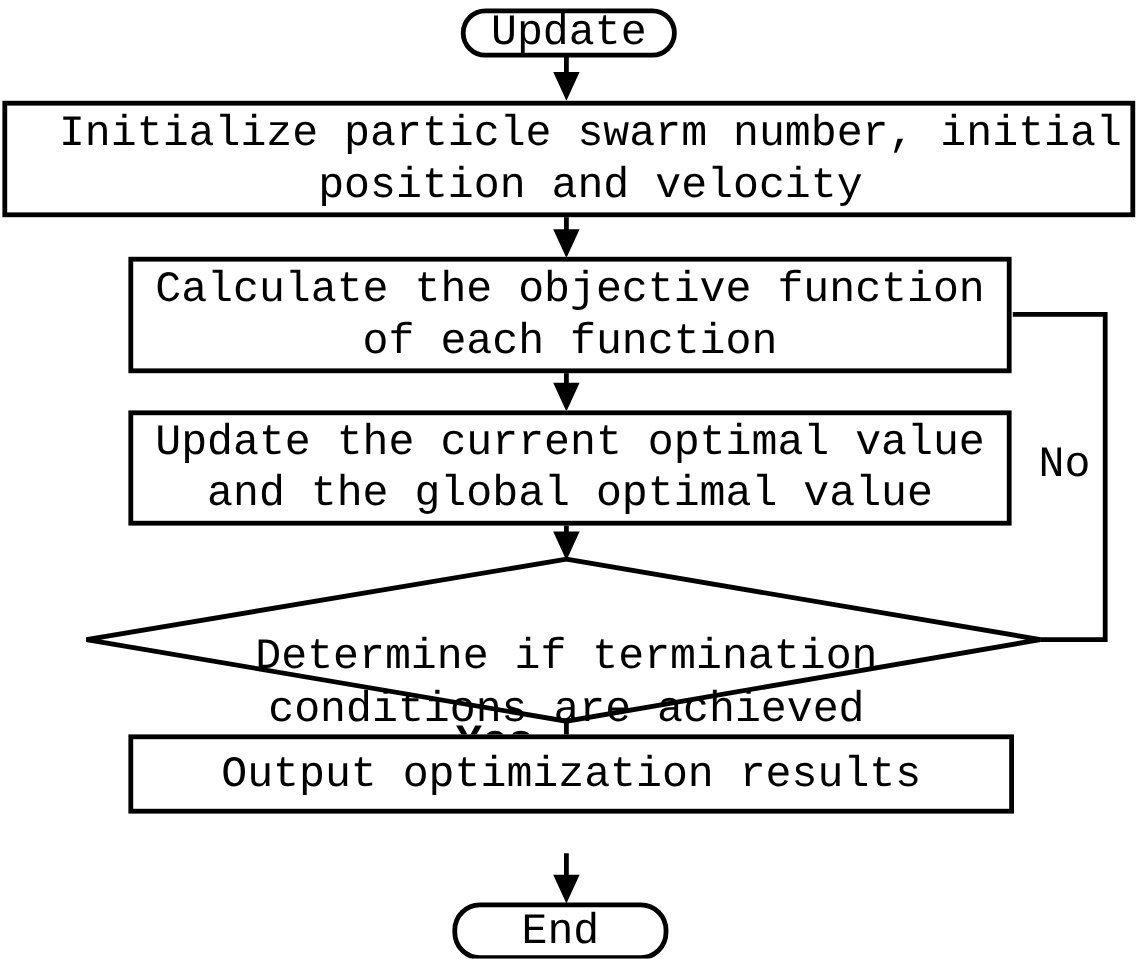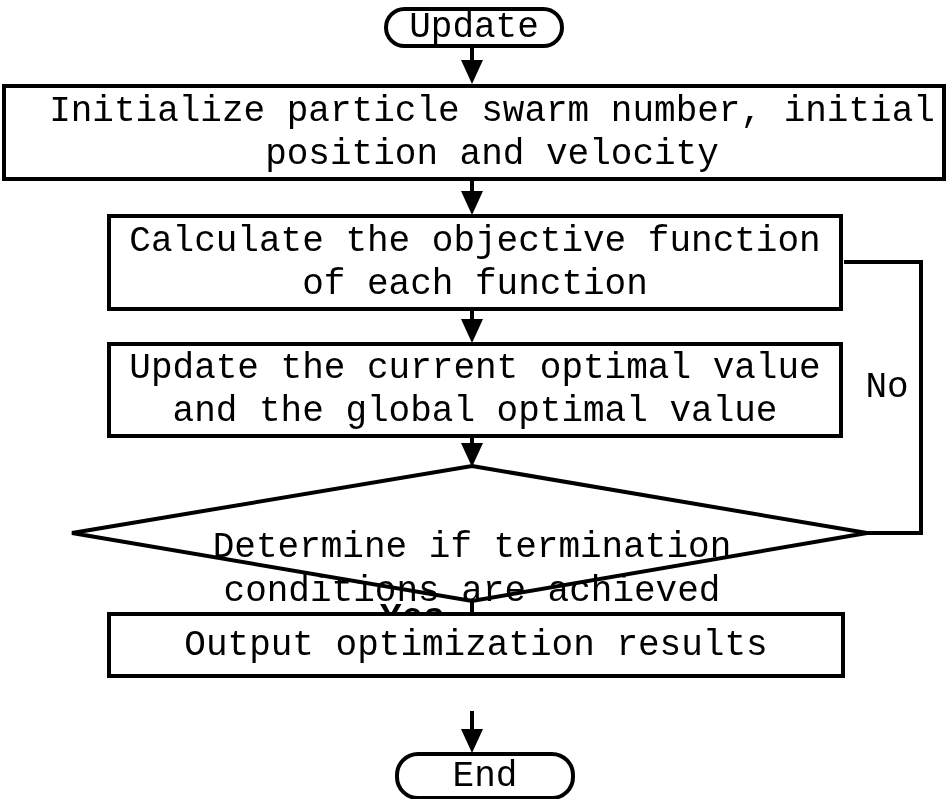--- a/index.html
+++ b/index.html
@@ -143,17 +143,17 @@
   </div>
 
   <div class="free-label" style="left:380px; top:599px;font-weight:bold;">Yes</div>
 
   <div class="free-label" style="left:856px; top:368px; width:62px; text-align:center;">No</div>
 
   <div class="node" style="left:107px; top:612px; width:738px; height:66px;">
     <span>Output optimization results</span>
   </div>
 
-  <div class="node terminator" style="left:395px; top:752px; width:180px; height:48px;">
+  <div class="node terminator" style="left:377px; top:752px; width:180px; height:48px;">
     <span>End</span>
   </div>
 
 </div>
 
 </body></html>

